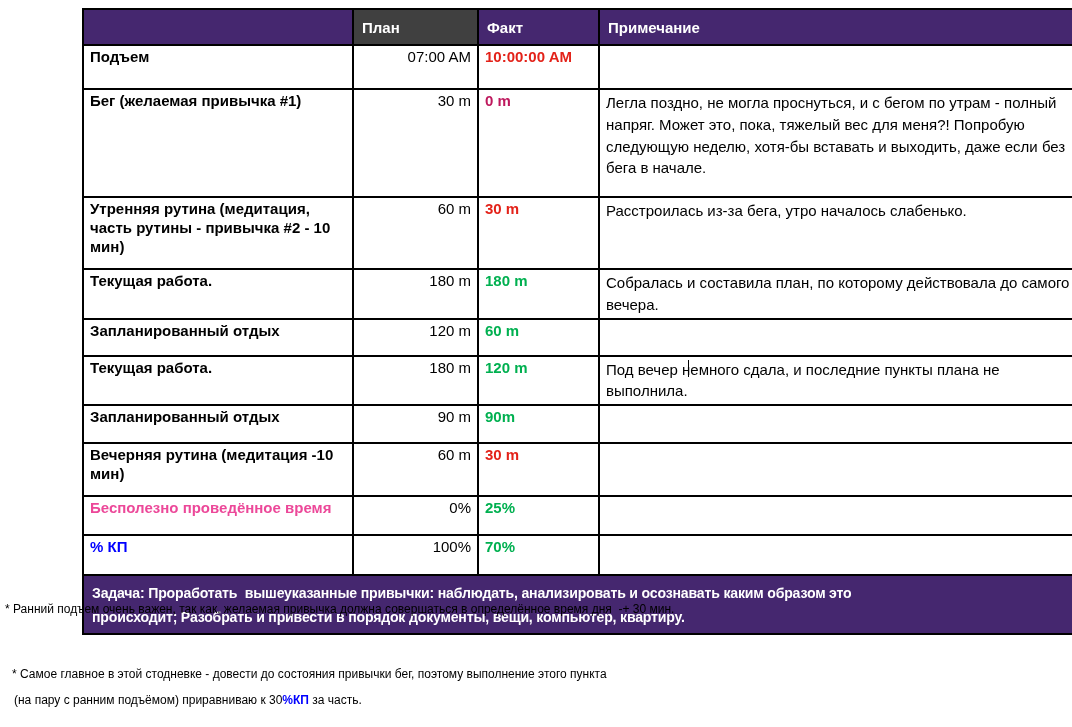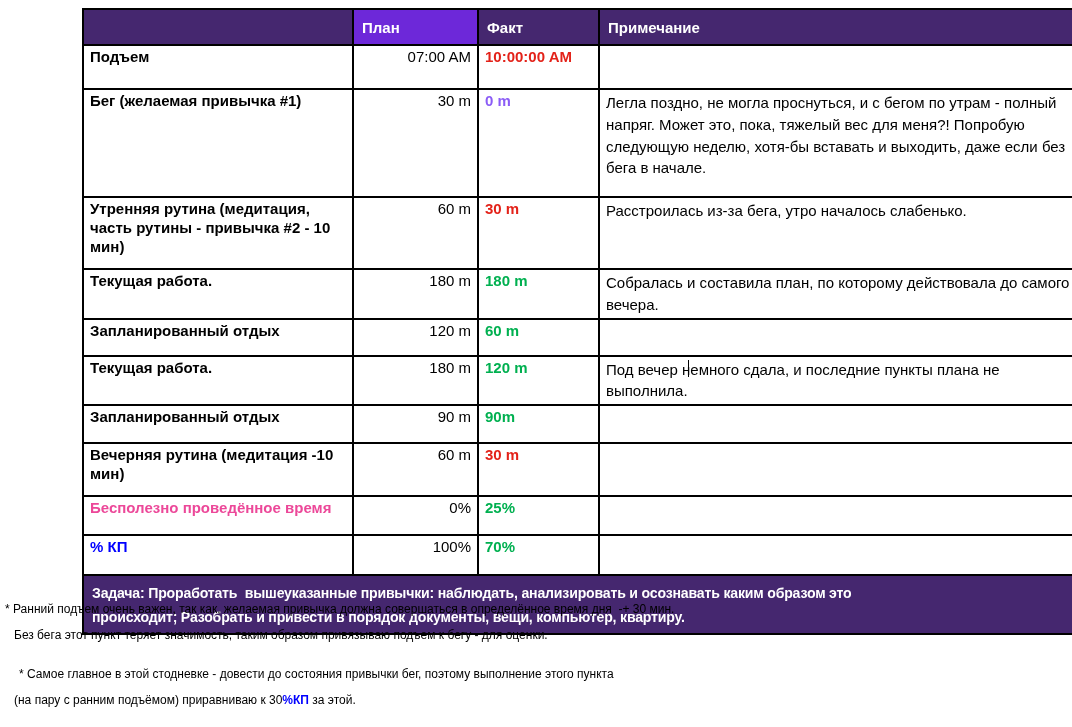--- a/index.html
+++ b/index.html
@@ -22,55 +22,55 @@
   tr.r9 td{height:34px;margin-left:20px;}
   tr.task td{color:#fff;font-weight:bold;height:51px;vertical-align:middle;padding:3px 8px;}
   .task-inner{width:106%;transform:scaleX(0.94);transform-origin:0 50%;
               line-height:1.6;white-space:pre;letter-spacing:-0.2px;}
   .caret{position:absolute;left:88px;top:3px;width:1px;height:17px;background:#000;}
 
   
   .fn{position:absolute;font-size:12px;white-space:pre;line-height:1.2;}
   #fn1l1{left:5px;top:602px;}
   #fn1l2{left:14px;top:628px;}
-  #fn2l1{left:19px;top:667px;}
+  #fn2l1{left:12px;top:667px;}
   #fn2l2{left:14px;top:693px;}
   .kp{font-weight:bold;}
 </style>
 </head>
 <body>
 
 <div id="page">
 
   <table class="day">
     <colgroup>
       <col style="width:270px">
         <col style="width:125px">
         <col style="width:121px">
         <col style="width:478px">
     </colgroup>
     <thead>
       <tr>
         <th style="background-color: rgb(69, 39, 111);"></th>
-        <th style="background-color: #6d28d9;">План</th>
+        <th style="background-color: #404040;">План</th>
         <th style="background-color: rgb(69, 39, 111); margin-left: 8px;">Факт</th>
         <th style="background-color: rgb(69, 39, 111);">Примечание</th>
       </tr>
     </thead>
     <tbody>
       <tr class="r0">
         <td class="lbl">Подъем</td>
         <td class="plan">07:00 AM</td>
         <td class="fact" style="color: rgb(227, 34, 25); border-radius: 14px;">10:00:00 AM</td>
         <td class="note"></td>
       </tr>
       <tr class="r1">
         <td class="lbl">Бег (желаемая привычка #1)</td>
         <td class="plan">30 m</td>
-        <td class="fact" style="color: #8b5cf6;">0 m</td>
+        <td class="fact" style="color: #be185d;">0 m</td>
         <td class="note">Легла поздно, не могла проснуться, и с бегом по утрам - полный напряг. Может это, пока, тяжелый вес для меня?! Попробую следующую неделю, хотя-бы вставать и выходить, даже если без бега в начале.</td>
       </tr>
       <tr class="r2">
         <td class="lbl">Утренняя  рутина (медитация, часть рутины - привычка #2 -  10 мин)</td>
         <td class="plan">60 m</td>
         <td class="fact" style="color: rgb(227, 34, 25);">30 m</td>
         <td class="note">Расстроилась из-за бега, утро началось слабенько.</td>
       </tr>
       <tr class="r3">
         <td class="lbl">Текущая работа.</td>
@@ -119,17 +119,16 @@
       </tr>
       <tr class="task">
         <td colspan="4" style="background-color: rgb(69, 39, 111);">
           <div class="task-inner"><div>Задача: Проработать  вышеуказанные привычки: наблюдать, анализировать и осознавать каким образом это</div><div>происходит; Разобрать и привести в порядок документы, вещи, компьютер, квартиру.</div></div>
         </td>
       </tr>
     </tbody>
   </table>
 
   <div class="fn" id="fn1l1">* Ранний подъем очень важен, так как, желаемая привычка должна совершаться в определённое время дня  -+ 30 мин.</div>
-  <div class="fn" id="fn1l2">Без бега этот пункт теряет значимость, таким образом привязываю подъем к бегу - для оценки.</div>
   <div class="fn" id="fn2l1">* Самое главное в этой стодневке - довести до состояния привычки бег, поэтому выполнение этого пункта</div>
-  <div class="fn" id="fn2l2"><span>(на пару с ранним подъёмом) приравниваю к 30</span><span class="kp" style="color: rgb(0, 0, 255);">%КП</span><span> за этой.</span></div>
+  <div class="fn" id="fn2l2"><span>(на пару с ранним подъёмом) приравниваю к 30</span><span class="kp" style="color: rgb(0, 0, 255);">%КП</span><span> за часть.</span></div>
 
 </div>
 
 </body></html>

